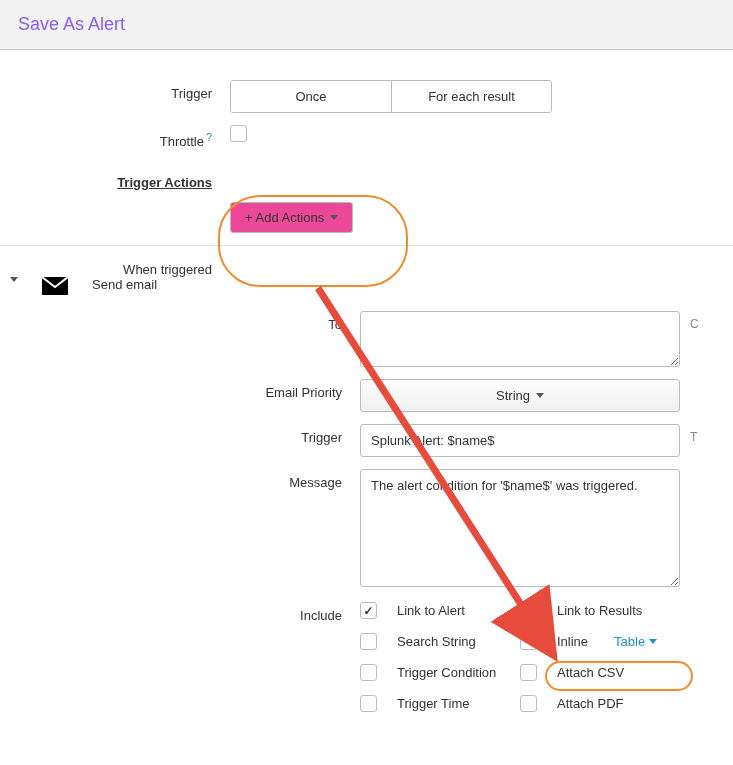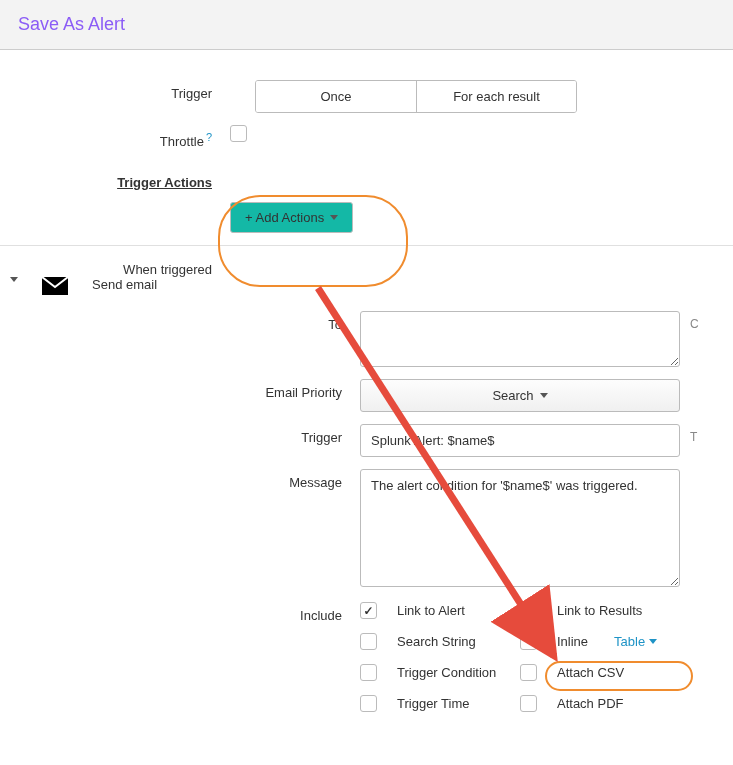--- a/index.html
+++ b/index.html
@@ -5,26 +5,26 @@
     * { box-sizing: border-box; margin: 0; padding: 0; }
     body { font-family: "Helvetica Neue", Arial, sans-serif; font-size: 13px; color: #333; background: #fff; width: 733px; position: relative; }
     .header { background: #f3f3f3; border-bottom: 1px solid #ccc; padding: 14px 18px; font-size: 18px; font-weight: 400; color: #8b5cf6; }
     .form-area { padding: 10px 0 20px 0; }
     .row { display: flex; align-items: flex-start; margin-bottom: 12px; }
     .label-col { width: 230px; text-align: right; padding-right: 18px; padding-top: 6px; font-size: 13px; color: #333; }
     .label-col-inner { width: 360px; text-align: right; padding-right: 18px; padding-top: 6px; font-size: 13px; color: #333; }
     .ctrl-col { flex: 1; }
     .section-label { font-weight: bold; text-decoration: underline; }
     .help-q { color: #1e93c6; font-size: 11px; vertical-align: super; margin-left: 2px; }
-    .seg-btn-group { display: inline-flex; border: 1px solid #bbb; border-radius: 3px; overflow: hidden; margin-left: 25px; }
+    .seg-btn-group { display: inline-flex; border: 1px solid #bbb; border-radius: 3px; overflow: hidden; }
     .seg-btn { padding: 8px 0; width: 160px; text-align: center; background: #fff; cursor: pointer; font-size: 13px; color: #333; border: none; }
     .seg-btn + .seg-btn { border-left: 1px solid #bbb; }
     .checkbox { width: 17px; height: 17px; border: 1px solid #bbb; border-radius: 3px; display: inline-flex; align-items: center; justify-content: center; background: #fff; cursor: pointer; vertical-align: middle; }
     .checkbox.checked::after { content: "✓"; font-size: 12px; color: #333; font-weight: bold; }
-    .add-actions-btn { display: inline-flex; align-items: center; padding: 7px 14px; border: 1px solid #bbb; border-radius: 3px; background: #14b8a6; cursor: pointer; font-size: 13px; color: #333; }
+    .add-actions-btn { display: inline-flex; align-items: center; padding: 7px 14px; border: 1px solid #bbb; border-radius: 3px; background: #ec4899; cursor: pointer; font-size: 13px; color: #333; }
     .add-actions-btn .chev { margin-left: 6px; }
     .chev-down { display: inline-block; width: 0; height: 0; border-left: 4px solid transparent; border-right: 4px solid transparent; border-top: 5px solid #555; }
     .action-row-box { border-top: 1px solid #e0e0e0; margin-top: 12px; padding-top: 10px; }
     .action-header { display: flex; align-items: flex-start; gap: 24px; padding-left: 10px; }
     .mail-icon svg { display: block; }
     .action-title { font-size: 13px; color: #333; }
     .textarea, .textinput { width: 320px; border: 1px solid #bbb; border-radius: 3px; padding: 8px 10px; font-size: 13px; font-family: inherit; color: #333; background: #fff; resize: both; }
     .textarea { height: 56px; }
     .textarea.msg { height: 118px; }
     .select-btn { width: 320px; border: 1px solid #bbb; border-radius: 3px; padding: 8px 0; text-align: center; background: linear-gradient(#fdfdfd,#f0f0f0); cursor: pointer; font-size: 13px; color: #333; display: inline-flex; align-items: center; justify-content: center; }
@@ -102,21 +102,21 @@
     <div class="ctrl-col" style="display:flex;">
       <textarea class="textarea" style=""></textarea>
       <div class="hint-col">C</div>
     </div>
   </div>
 
   <div class="row">
     <div class="label-col-inner" style="line-height:1.3;">Email Priority</div>
     <div class="ctrl-col">
       <button class="select-btn">
-        <span>Search</span>
+        <span>String</span>
         <span class="chev chev-down"></span>
       </button>
     </div>
   </div>
 
   <div class="row">
     <div class="label-col-inner">Trigger</div>
     <div class="ctrl-col" style="display:flex;">
       <input class="textinput" value="Splunk Alert: $name$" style="">
       <div class="hint-col">T</div>

